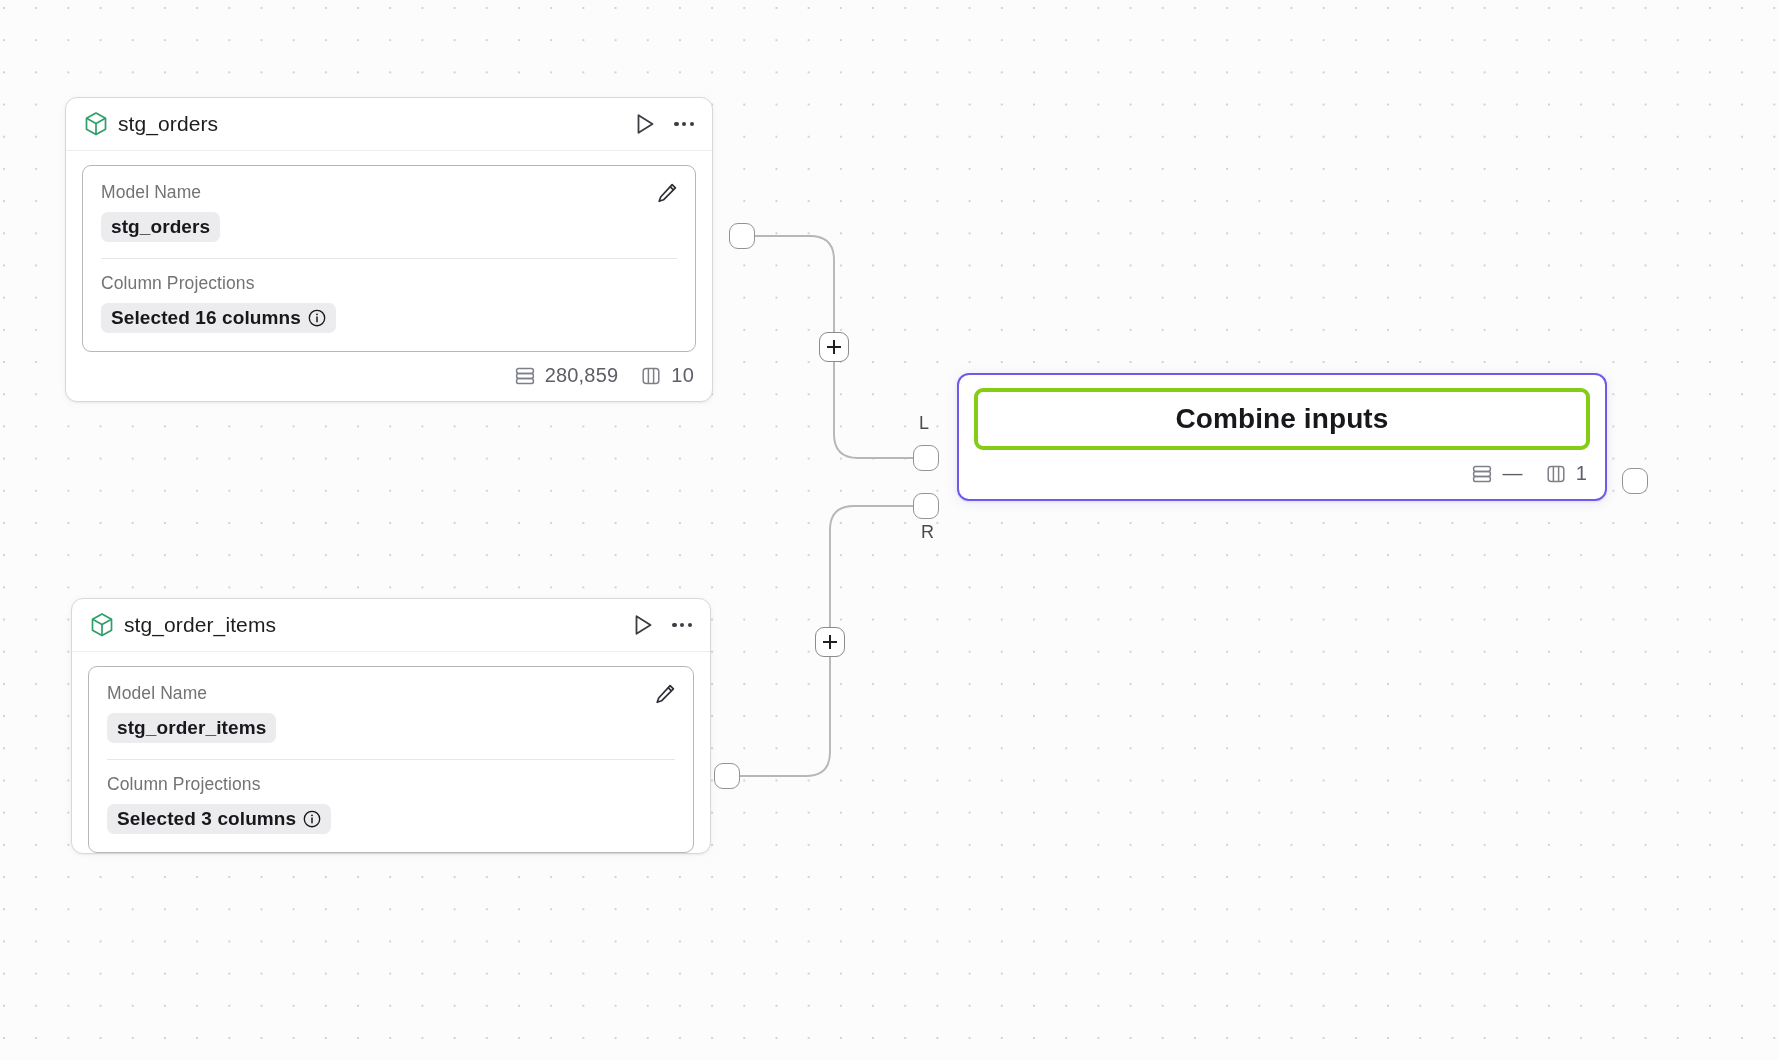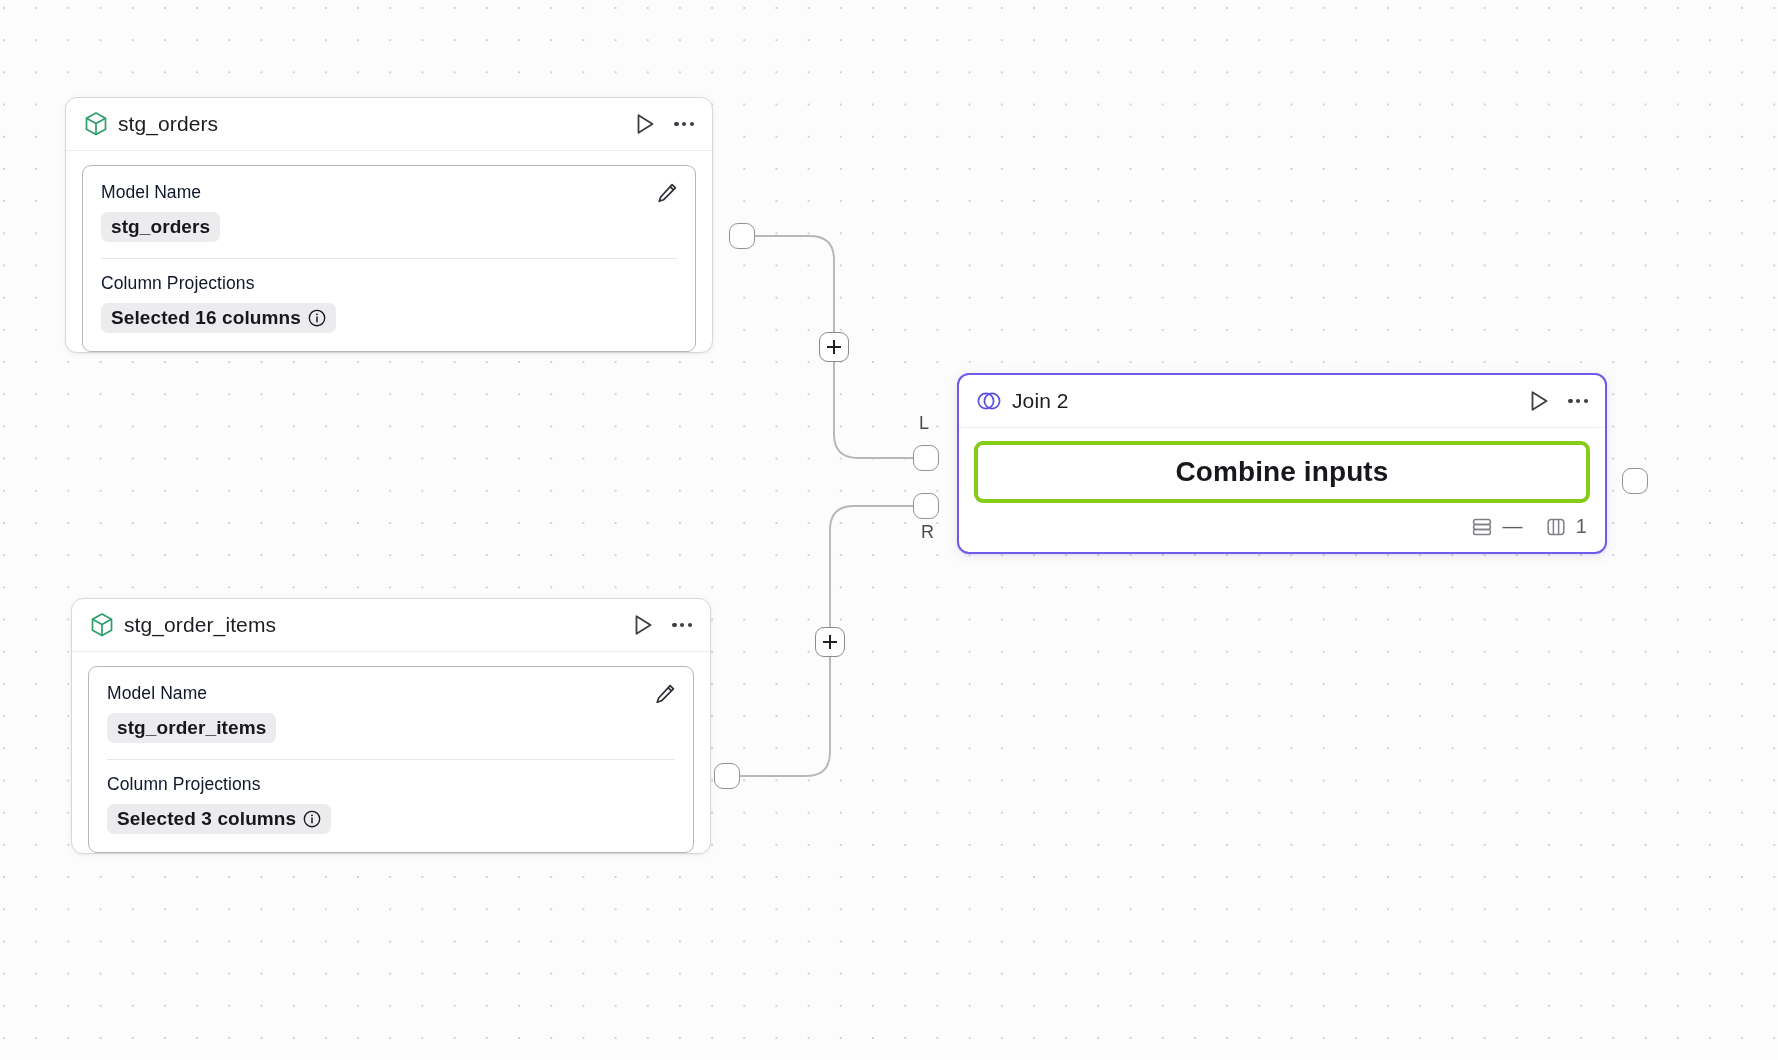--- a/index.html
+++ b/index.html
@@ -77,21 +77,21 @@
 
   .inner-panel {
     border: 1px solid #b9b5b2;
     border-radius: 9px;
     padding: 16px 18px 18px 18px;
     position: relative;
   }
 
   .field-label {
     font-size: 17.5px;
-    color: #0f172a;
+    color: #737373;
     margin-bottom: 9px;
     letter-spacing: .1px;
   }
 
   .pill {
     display: inline-flex; align-items: center; gap: 7px;
     background: #ececee;
     border-radius: 7px;
     padding: 4px 10px;
     font-size: 19px;
@@ -228,20 +228,42 @@
             <svg width="18" height="18" viewBox="0 0 18 18" fill="none">
               <circle cx="9" cy="9" r="7.7" stroke="#17181c" stroke-width="1.35"></circle>
               <path d="M9 7.9 L9 12.7" stroke="#17181c" stroke-width="1.5" stroke-linecap="round"></path>
               <circle cx="9" cy="5.35" r="0.95" fill="#17181c"></circle>
             </svg>
           </span>
         </span>
       </div>
     </div>
 
+    <div class="node-footer">
+      <span class="stat">
+        <span style="display:flex;">
+          <svg width="22" height="22" viewBox="0 0 22 22" fill="none">
+            <rect x="2.6" y="3.4" width="16.8" height="5" rx="2.2" stroke="#7e7f87" stroke-width="1.5"></rect>
+            <rect x="2.6" y="8.5" width="16.8" height="5" rx="2.2" stroke="#7e7f87" stroke-width="1.5"></rect>
+            <rect x="2.6" y="13.6" width="16.8" height="5" rx="2.2" stroke="#7e7f87" stroke-width="1.5"></rect>
+          </svg>
+        </span>
+        <span class="stat-val">280,859</span>
+      </span>
+      <span class="stat">
+        <span style="display:flex;">
+          <svg width="22" height="22" viewBox="0 0 22 22" fill="none">
+            <rect x="3.2" y="3.6" width="15.6" height="14.8" rx="3" stroke="#7e7f87" stroke-width="1.5"></rect>
+            <path d="M8.4 3.9 L8.4 18.1" stroke="#7e7f87" stroke-width="1.5"></path>
+            <path d="M13.6 3.9 L13.6 18.1" stroke="#7e7f87" stroke-width="1.5"></path>
+          </svg>
+        </span>
+        <span class="stat-val">10</span>
+      </span>
+    </div>
   </div>
 
   <div class="port" style="left:729px; top:223px;"></div>
 
   <div class="node" style="left:71px; top:598px; width:640px;">
     <div class="node-header">
       <span style="display:flex;">
         <svg width="24" height="26" viewBox="0 0 24 26" fill="none">
           <path d="M12 2 L21.5 7.2 L21.5 18.2 L12 23.6 L2.5 18.2 L2.5 7.2 Z" stroke="#2e9e6b" stroke-width="1.7" stroke-linejoin="round"></path>
           <path d="M2.6 7.3 L12 12.6 L21.4 7.3" stroke="#2e9e6b" stroke-width="1.7" stroke-linejoin="round"></path>
@@ -286,41 +308,20 @@
           </span>
         </span>
       </div>
     </div>
 
   </div>
 
   <div class="port" style="left:714px; top:763px;"></div>
 
   <div class="node selected" style="left:957px; top:373px; width:650px;">
-    <div class="node-header">
-      <span style="display:flex;">
-        <svg width="26" height="22" viewBox="0 0 26 22" fill="none">
-          <circle cx="10" cy="11" r="7.6" stroke="#5b4fe0" stroke-width="1.7"></circle>
-          <circle cx="16" cy="11" r="7.6" stroke="#5b4fe0" stroke-width="1.7"></circle>
-        </svg>
-      </span>
-      <span class="node-title">Join 2</span>
-      <span class="hdr-actions">
-        <button class="icon-btn" title="Run">
-          <svg width="22" height="24" viewBox="0 0 22 24" fill="none">
-            <path d="M4.5 3.2 L18.5 12 L4.5 20.8 Z" stroke="#3c3d44" stroke-width="1.8" stroke-linejoin="round"></path>
-          </svg>
-        </button>
-        <button class="icon-btn dots" title="More options">
-          <i></i>
-            <i></i>
-            <i></i>
-        </button>
-      </span>
-    </div>
 
     <div class="node-body">
       <button class="combine-btn">Combine inputs</button>
     </div>
 
     <div class="node-footer">
       <span class="stat">
         <span style="display:flex;">
           <svg width="22" height="22" viewBox="0 0 22 22" fill="none">
             <rect x="2.6" y="3.4" width="16.8" height="5" rx="2.2" stroke="#7e7f87" stroke-width="1.5"></rect>

